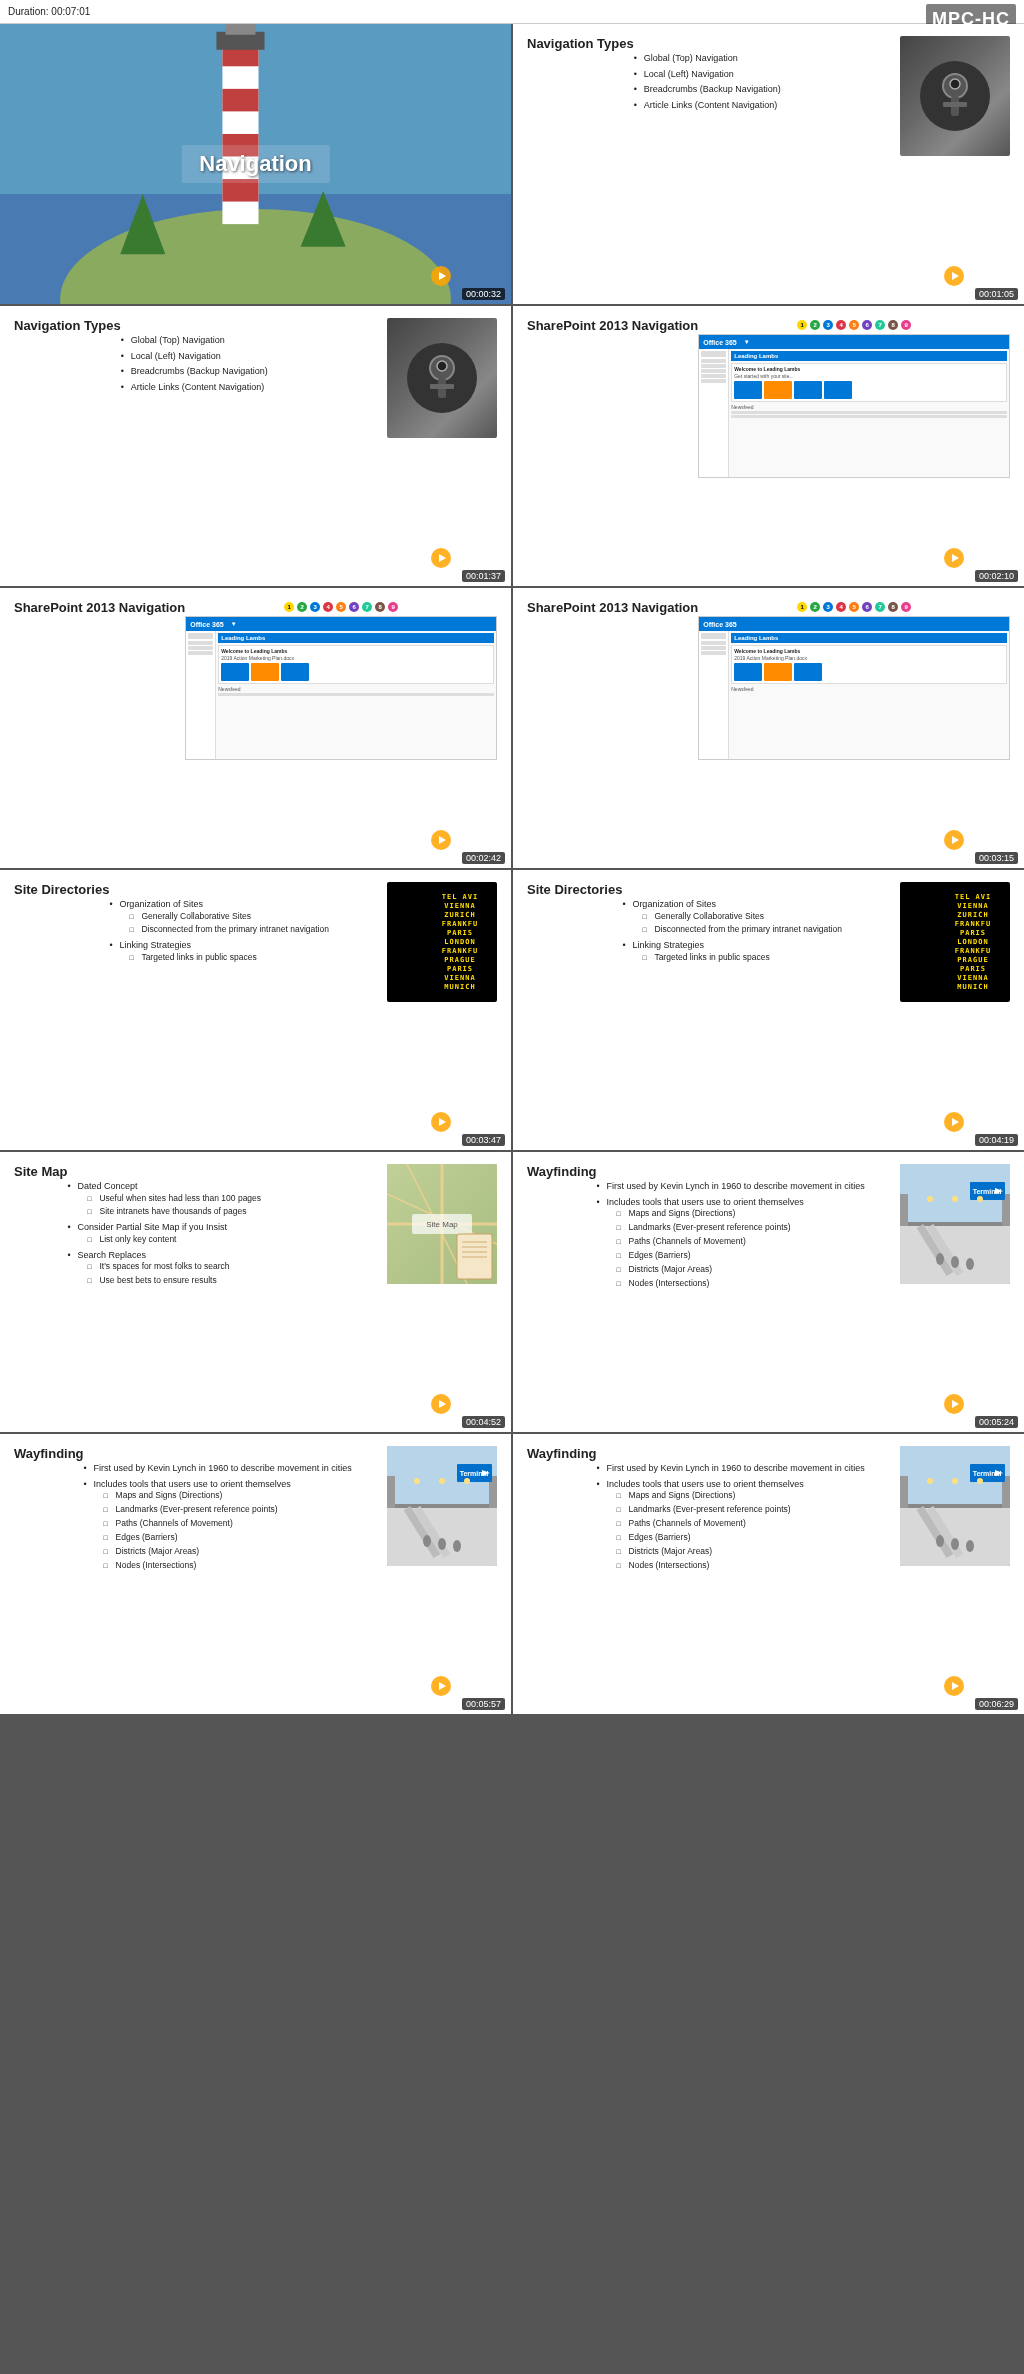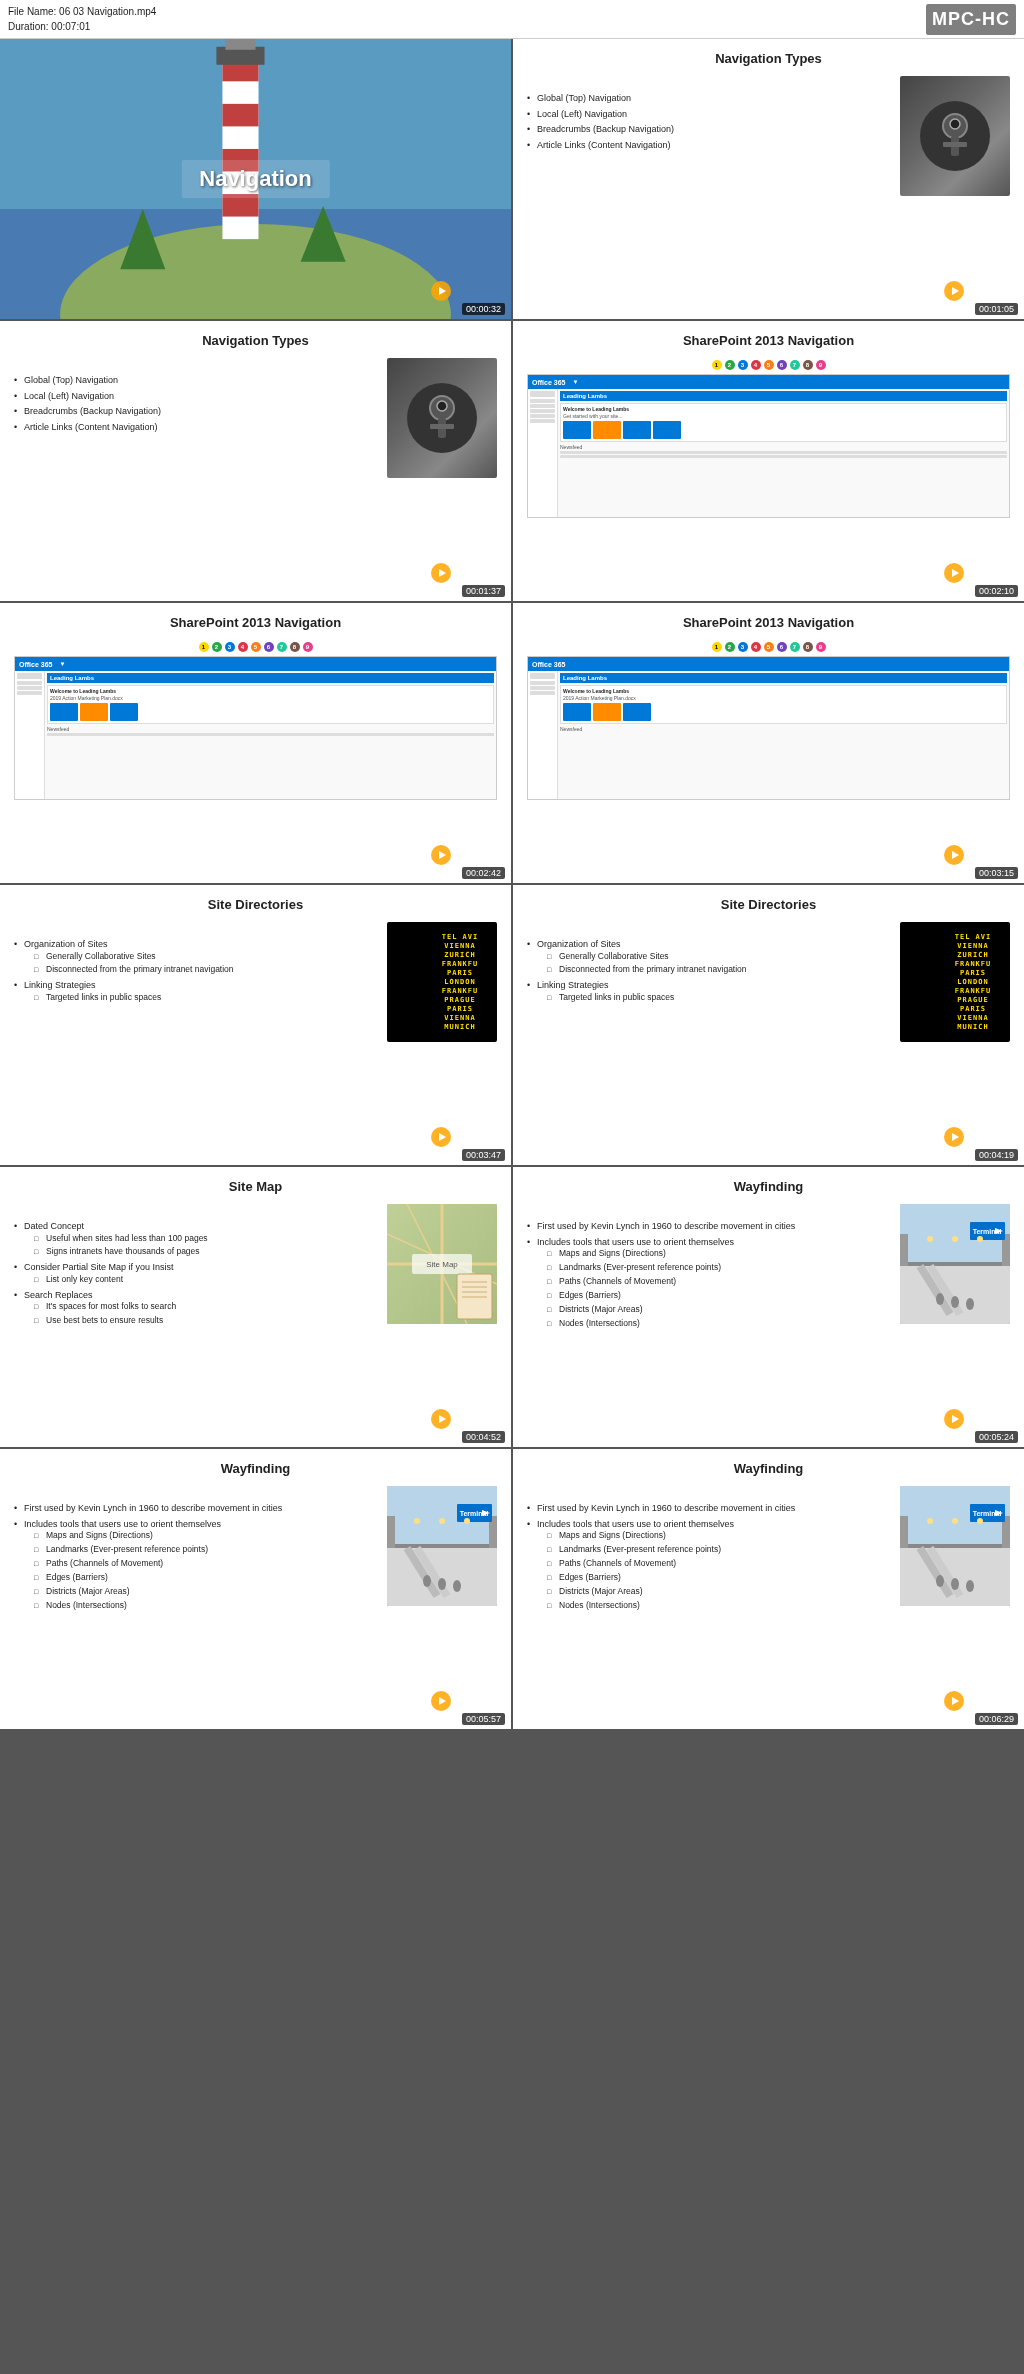--- a/index.html
+++ b/index.html
@@ -49,21 +49,21 @@
       justify-content: flex-start;
       overflow: hidden;
       position: relative;
     }
     
     .slide-content {
       flex: 1;
       padding: 12px 14px 8px 14px;
       background: #fff;
       display: flex;
-      flex-direction: column;
+      flex-direction: row;
     }
     .slide-title {
       font-size: 13px;
       font-weight: bold;
       text-align: center;
       margin-bottom: 10px;
       color: #222;
     }
     .slide-body {
       display: flex;
@@ -293,21 +293,20 @@
     .sp-number-row {
       display: flex;
       gap: 3px;
       margin-bottom: 2px;
     }
   </style>
 </head>
 <body>
 
 <div class="file-info">
-  <div>File Name: 06 03 Navigation.mp4</div>
   <div>Duration: 00:07:01</div>
   <div class="mpc-badge">MPC-HC</div>
 </div>
 
 <div class="grid">
 
   <div class="thumb">
     <div class="thumb-inner">
       <div class="nav-hero">
         <svg width="100%" height="100%" style="position:absolute;top:0;left:0;" viewBox="0 0 340 280" preserveAspectRatio="xMidYMid slice">
@@ -648,21 +647,21 @@
   <div class="thumb">
     <div class="thumb-inner">
       <div class="slide-content">
         <div class="slide-title">Site Map</div>
         <div class="slide-body">
           <div class="slide-text">
             <ul class="bullet">
               <li>Dated Concept
                 <ul class="sub">
                   <li>Useful when sites had less than 100 pages</li>
-                  <li>Signs intranets have thousands of pages</li>
+                  <li>Site intranets have thousands of pages</li>
                 </ul>
               </li>
               <li>Consider Partial Site Map if you Insist
                 <ul class="sub">
                   <li>List only key content</li>
                 </ul>
               </li>
               <li>Search Replaces
                 <ul class="sub">
                   <li>It's spaces for most folks to search</li>

